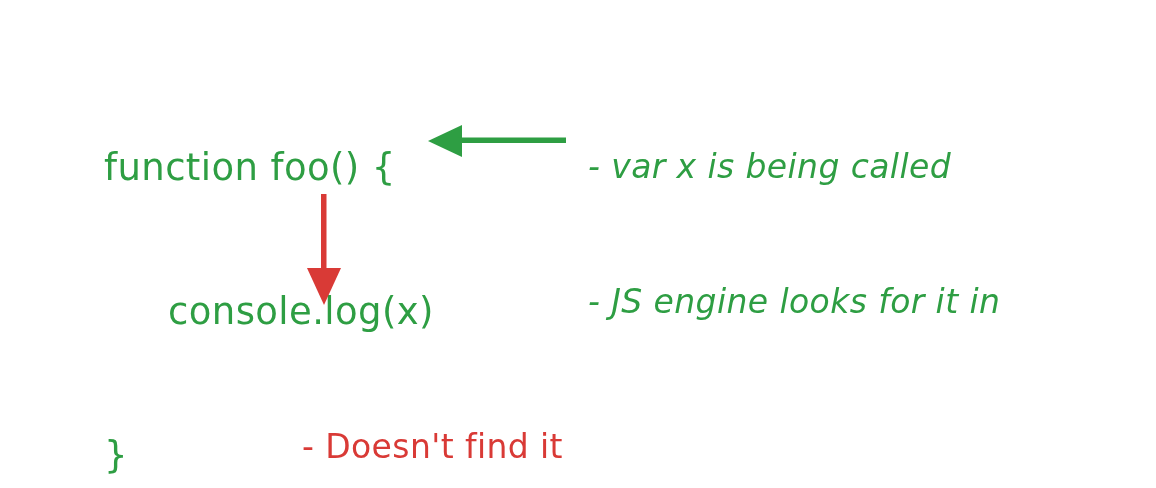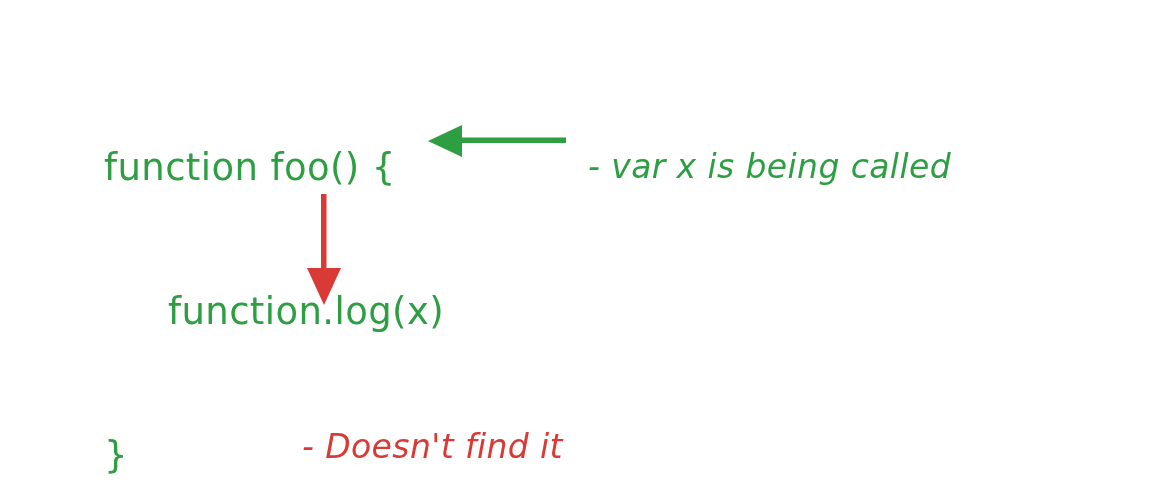--- a/index.html
+++ b/index.html
@@ -48,21 +48,21 @@
   #green-notes .note-line { display: block; font-style: italic; }
   #green-notes .note-wrap { display: block; padding-left: 50px; }
 
   
   #red-notes {
     left: 302px;
     top: 322px;
     font-size: 33px;
     line-height: 50px;
   }
-  #red-notes .note-line { display: block; font-style: italic; }
+  #red-notes .note-line { display: block; }
 
   
   .arrow-svg {
     position: absolute;
     overflow: visible;
   }
   #arrow-left-green {
     left: 424px;
     top: 114px;
     width: 148px;
@@ -75,31 +75,32 @@
     height: 122px;
   }
 </style>
 </head>
 <body>
 
 <div id="canvas">
 
   <div class="hand green" id="code-block">
     <span class="code-line">function foo() {</span>
-    <span class="code-line indent">function.log(x)</span>
+    <span class="code-line indent">console.log(x)</span>
     <span class="code-line">}</span>
   </div>
 
   <svg class="arrow-svg" id="arrow-left-green" viewBox="0 0 148 56">
     <polygon points="4,27 38,11 38,43" fill="#2e9e43"></polygon>
     <rect x="34" y="23.5" width="108" height="5.5" fill="#2e9e43"></rect>
   </svg>
 
   <div class="hand green" id="green-notes">
     <span class="note-line">- var x is being called</span>
+    <span class="note-line">- JS engine looks for it in</span>
   </div>
 
   <svg class="arrow-svg" id="arrow-down-red" viewBox="0 0 56 122">
     <rect x="25" y="4" width="5.5" height="82" fill="#d93a36"></rect>
     <polygon points="11,78 45,78 28,115" fill="#d93a36"></polygon>
   </svg>
 
   <div class="hand red" id="red-notes">
     <span class="note-line">- Doesn't find it</span>
     

